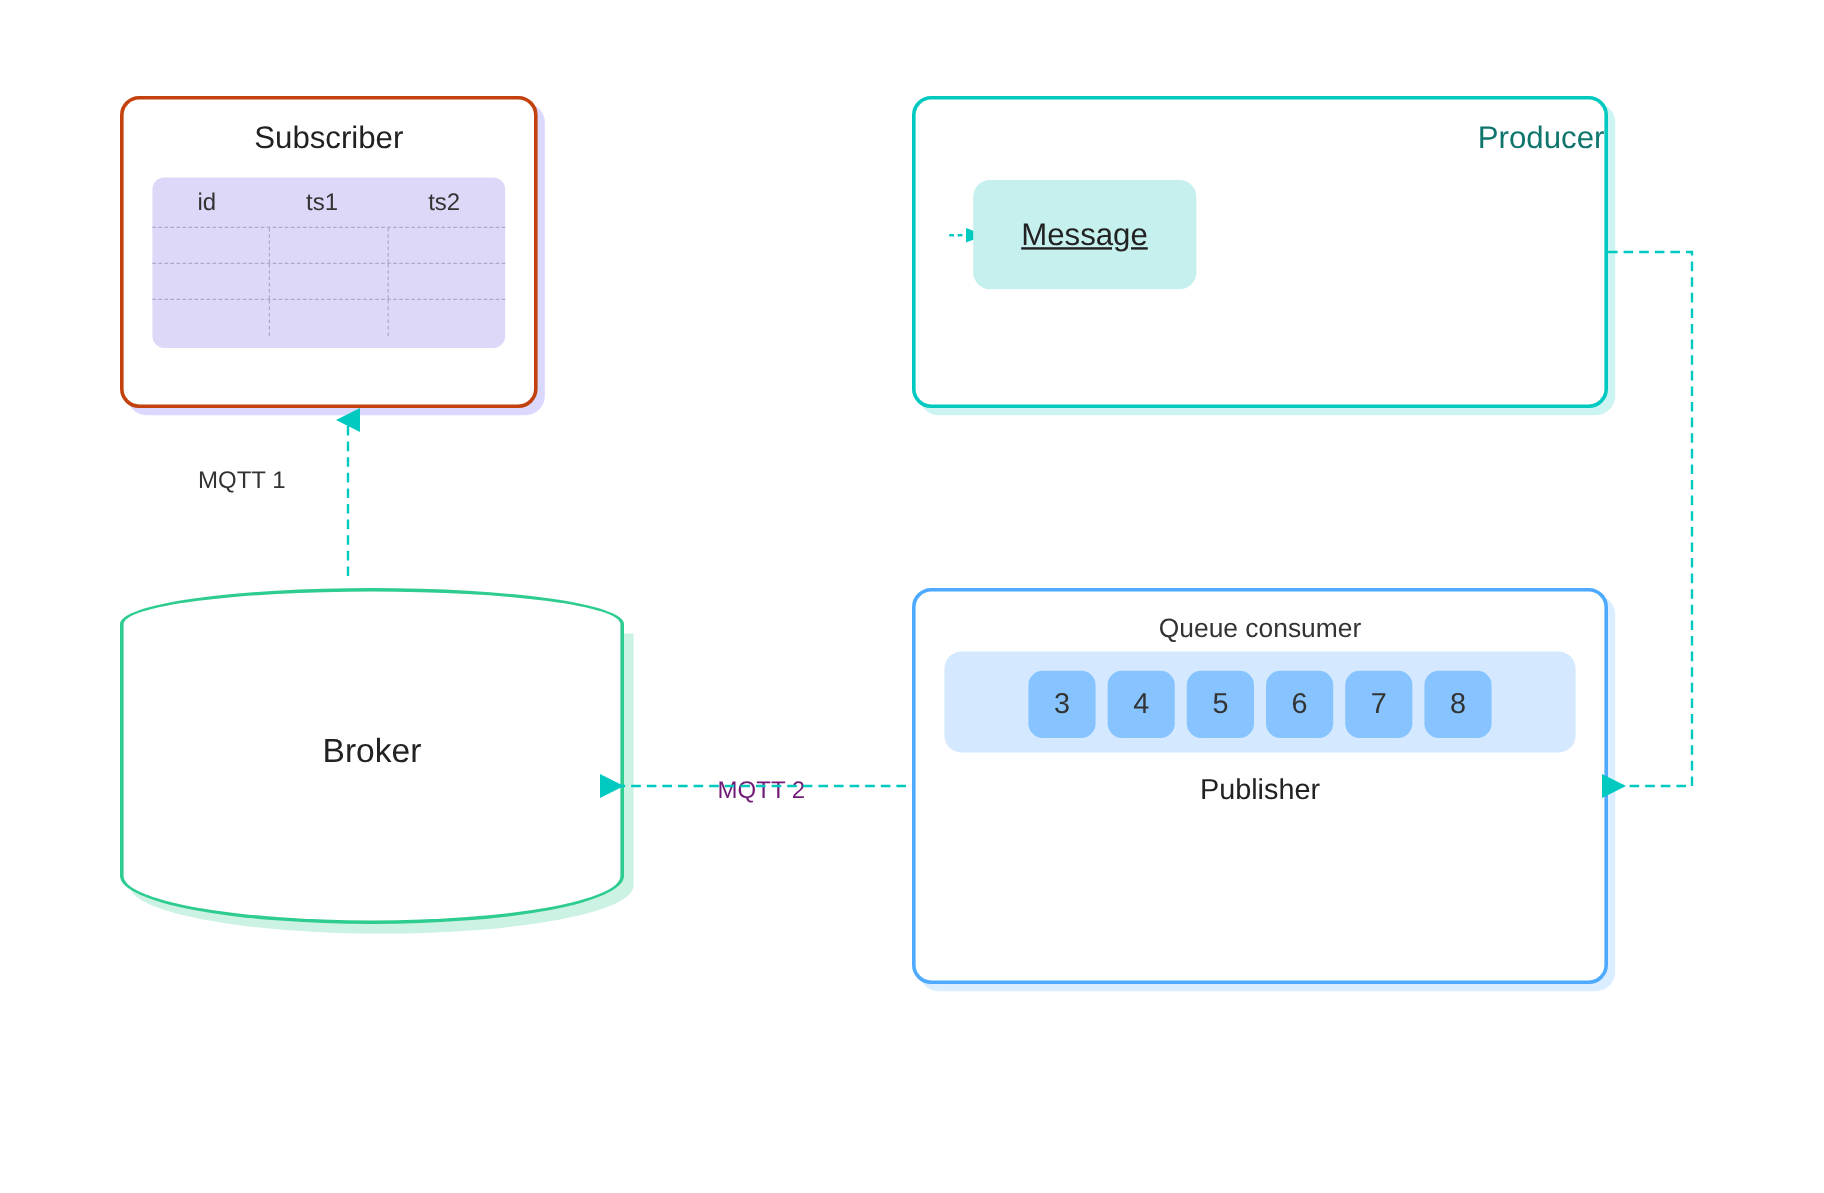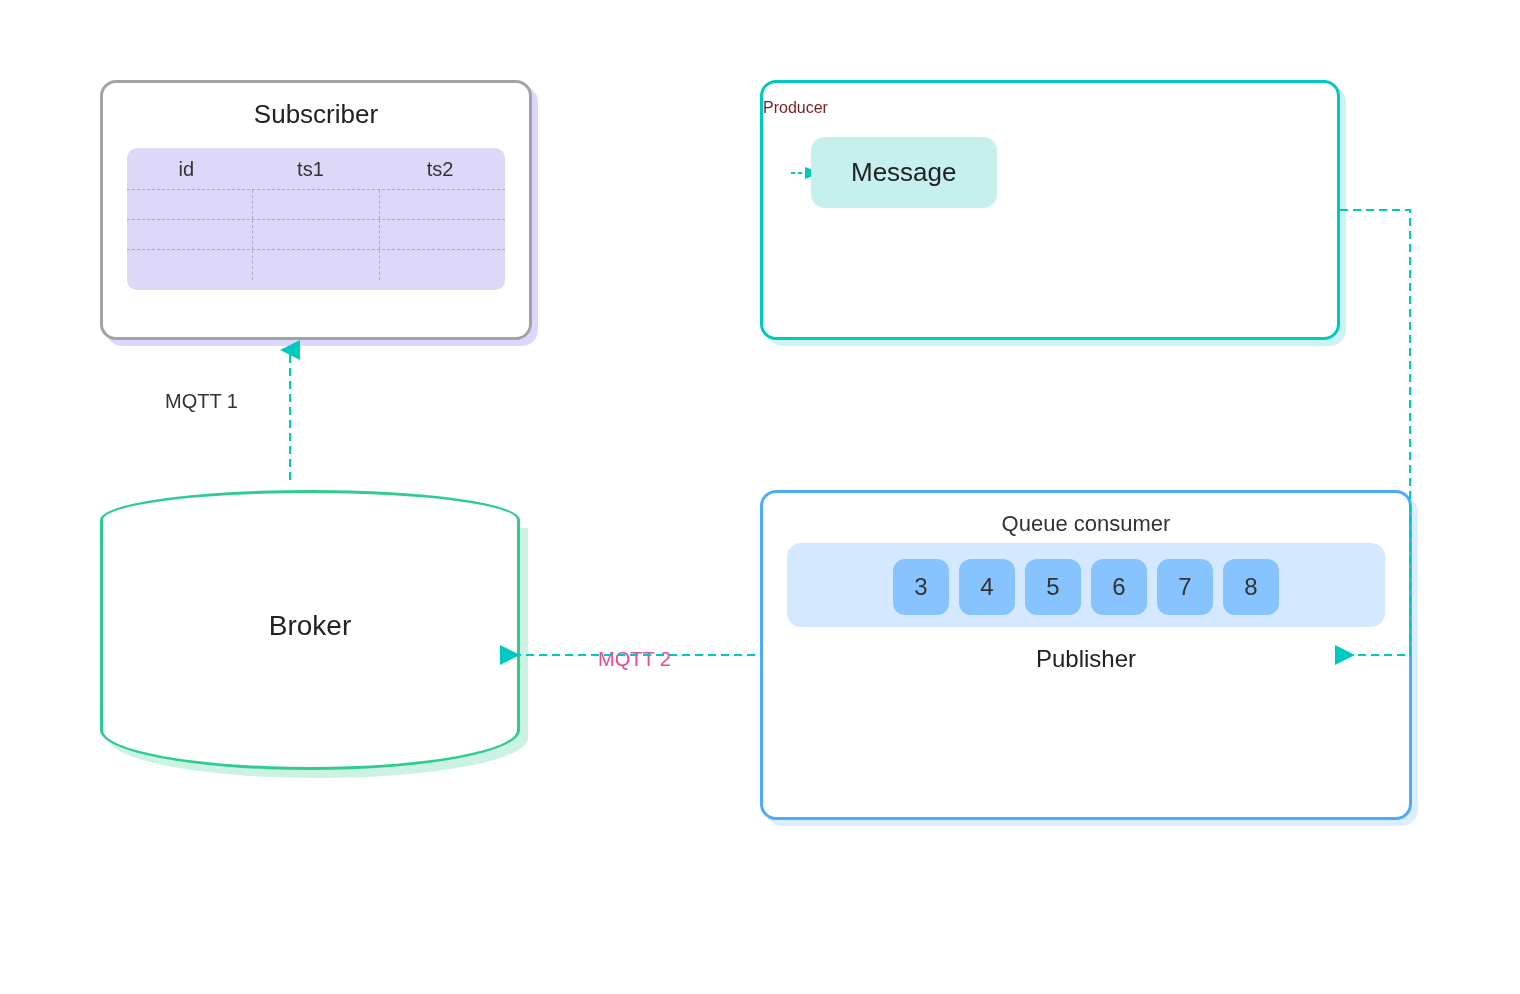--- a/index.html
+++ b/index.html
@@ -17,23 +17,23 @@
       width: 1520px;
       height: 994px;
       position: relative;
     }
 
     
     .subscriber-box {
       position: absolute;
       top: 80px;
       left: 100px;
-      width: 432px;
+      width: 348px;
       height: 260px;
-      border: 3px solid #a3a3a3;
+      border: 3px solid #c2410c;
       border-radius: 16px;
       background: #ffffff;
       box-shadow: 6px 6px 0px rgba(108,99,255,0.25);
     }
 
     .subscriber-title {
       text-align: center;
       font-size: 26px;
       color: #222;
       padding: 16px 0 10px 0;
@@ -134,23 +134,23 @@
       left: 760px;
       width: 580px;
       height: 260px;
       border: 3px solid #00C9C0;
       border-radius: 16px;
       background: #ffffff;
       box-shadow: 6px 6px 0px rgba(0,201,192,0.2);
     }
 
     .producer-title {
-      text-align: left;
-      font-size: 16px;
-      color: #7f1d1d;
+      text-align: right;
+      font-size: 26px;
+      color: #0f766e;
       padding: 16px 0 10px 0;
       font-weight: 400;
     }
 
     .producer-inner {
       display: flex;
       align-items: center;
       margin: 10px 30px;
       gap: 0;
     }
@@ -162,34 +162,35 @@
       font-size: 22px;
       color: #333;
       background: transparent;
       position: relative;
       z-index: 1;
     }
 
     .message-box {
       background: #c5f0ed;
       border-radius: 14px;
-      padding: 20px 40px;
+      padding: 30px 40px;
       font-size: 26px;
       color: #222;
       margin-left: -10px;
       z-index: 2;
       position: relative;
+      text-decoration: underline;
     }
 
     
     .queue-box {
       position: absolute;
       top: 490px;
       left: 760px;
-      width: 652px;
+      width: 580px;
       height: 330px;
       border: 3px solid #4DAAFF;
       border-radius: 16px;
       background: #ffffff;
       box-shadow: 6px 6px 0px rgba(77,170,255,0.2);
     }
 
     .queue-title {
       text-align: center;
       font-size: 22px;
@@ -246,21 +247,21 @@
       font-size: 20px;
       color: #333;
       font-weight: 400;
     }
 
     .mqtt2-label {
       position: absolute;
       top: 648px;
       left: 598px;
       font-size: 20px;
-      color: #ec4899;
+      color: #701a75;
       font-weight: 400;
     }
 
   </style>
 </head>
 <body>
 
 <div class="diagram-container">
 
   <div class="subscriber-box">

